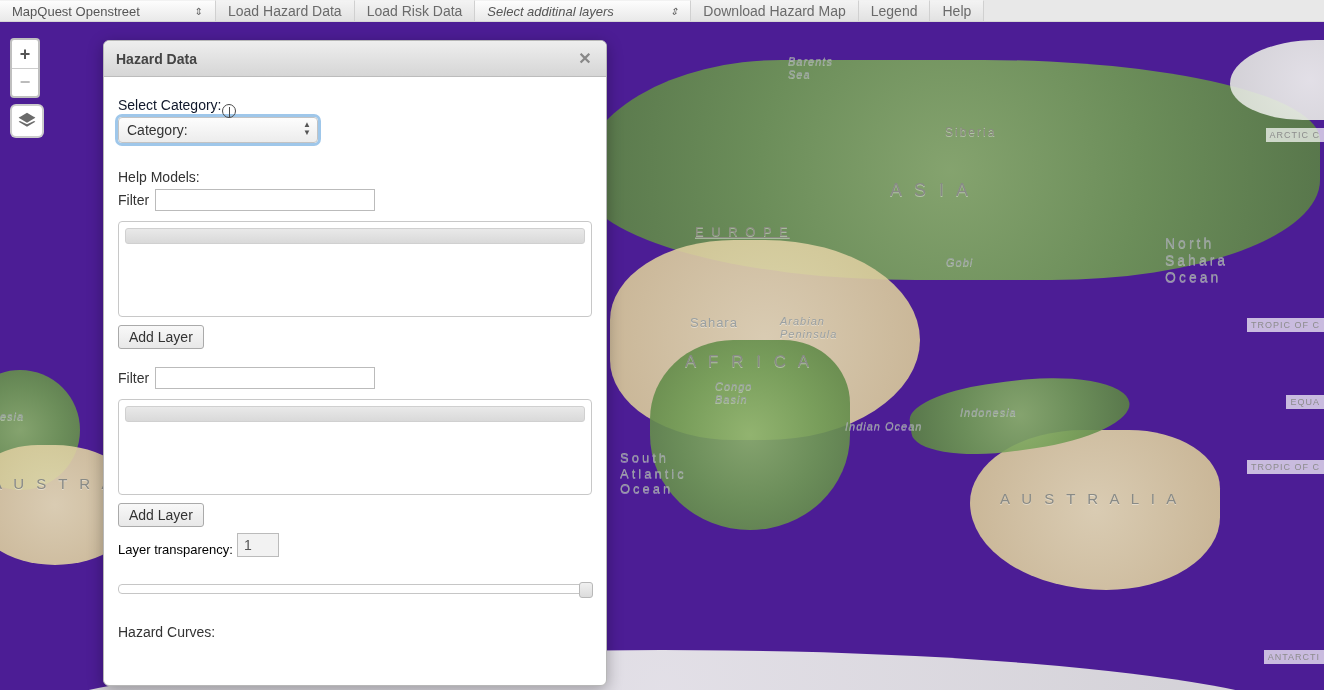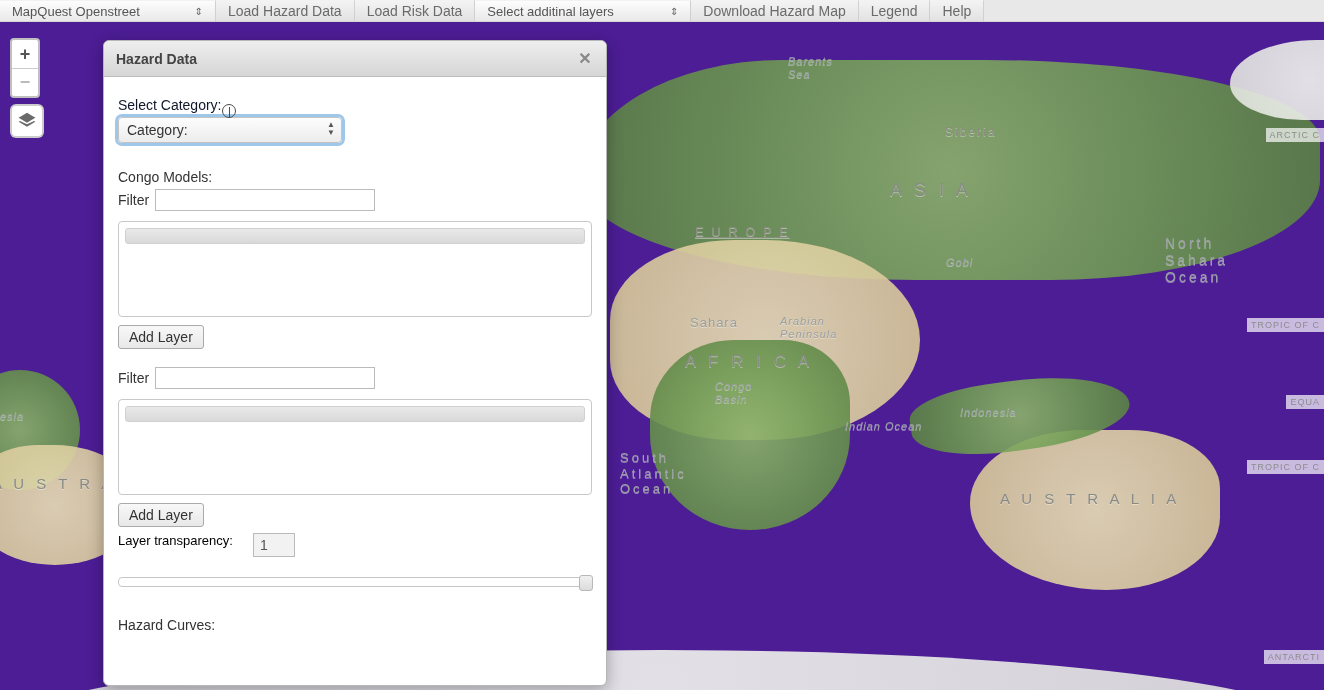--- a/index.html
+++ b/index.html
@@ -137,21 +137,21 @@
     flex: 1;
   }
   .form-label {
     display: block;
     font-size: 14px;
     color: #0f172a;
     margin-bottom: 4px;
   }
   .select-wrap {
     position: relative;
-    width: 224px;
+    width: 200px;
     border: 1px solid #c3c3c3;
     outline: 3px solid #9fc7ea;
     border-radius: 4px;
     background: linear-gradient(#fdfdfd,#ececec);
     padding: 4px 22px 4px 8px;
     font-size: 14px;
     color: #333;
     cursor: pointer;
     margin-bottom: 26px;
   }
@@ -198,21 +198,21 @@
     display: inline-block;
     background: linear-gradient(#f8f8f8,#e8e8e8);
     border: 1px solid #aaa;
     border-radius: 3px;
     font-size: 14px;
     color: #333;
     padding: 3px 10px;
     cursor: pointer;
     margin-bottom: 18px;
   }
-  .inline-row { display: flex; align-items: flex-start; gap: 20px; margin-top: -12px; margin-bottom: 18px;}
+  .inline-row { display: flex; align-items: flex-end; gap: 4px; margin-top: -12px; margin-bottom: 25px;}
   .num-input {
     width: 42px; height: 24px;
     border: 1px solid #bbb;
     background: #f2f2f2;
     font-size: 14px; color: #555; padding: 2px 6px;
   }
   .slider {
     width: 100%;
     height: 14px;
     display: flex; align-items: center;
@@ -301,21 +301,21 @@
   <div class="scale-label" style="top:650px;">ANTARCTI</div>
 </div>
 
 <div class="toolbar">
   <div class="toolbar-item toolbar-select" style="min-width:216px;">
     <span>MapQuest Openstreet</span>
     <span class="sel-arrow">⇕</span>
   </div>
   <div class="toolbar-item">Load Hazard Data</div>
   <div class="toolbar-item">Load Risk Data</div>
-  <div class="toolbar-item toolbar-select" style="min-width:216px;">
+  <div class="toolbar-item toolbar-select" style="min-width:216px;font-style:italic;">
     <span>Select additinal layers</span>
     <span class="sel-arrow">⇕</span>
   </div>
   <div class="toolbar-item">Download Hazard Map</div>
   <div class="toolbar-item">Legend</div>
   <div class="toolbar-item">Help</div>
 </div>
 
 <div class="zoom-ctrl">
   <div class="zoom-btn">+</div>
@@ -333,21 +333,21 @@
     <span class="dialog-close">✕</span>
   </div>
   <div class="dialog-body">
 
     <label class="form-label">Select Category:</label>
     <div class="select-wrap">
       <span>Category:</span>
       <span class="select-arrows">▲<br>▼</span>
     </div>
 
-    <div class="section-heading">Congo Models:</div>
+    <div class="section-heading">Help Models:</div>
     <div class="filter-row">
       <label>Filter</label>
       <input class="text-input" style="">
     </div>
     <div class="listbox">
       <div class="listbox-header"></div>
     </div>
     <button class="std-button">Add Layer</button>
 
     <div class="filter-row">

